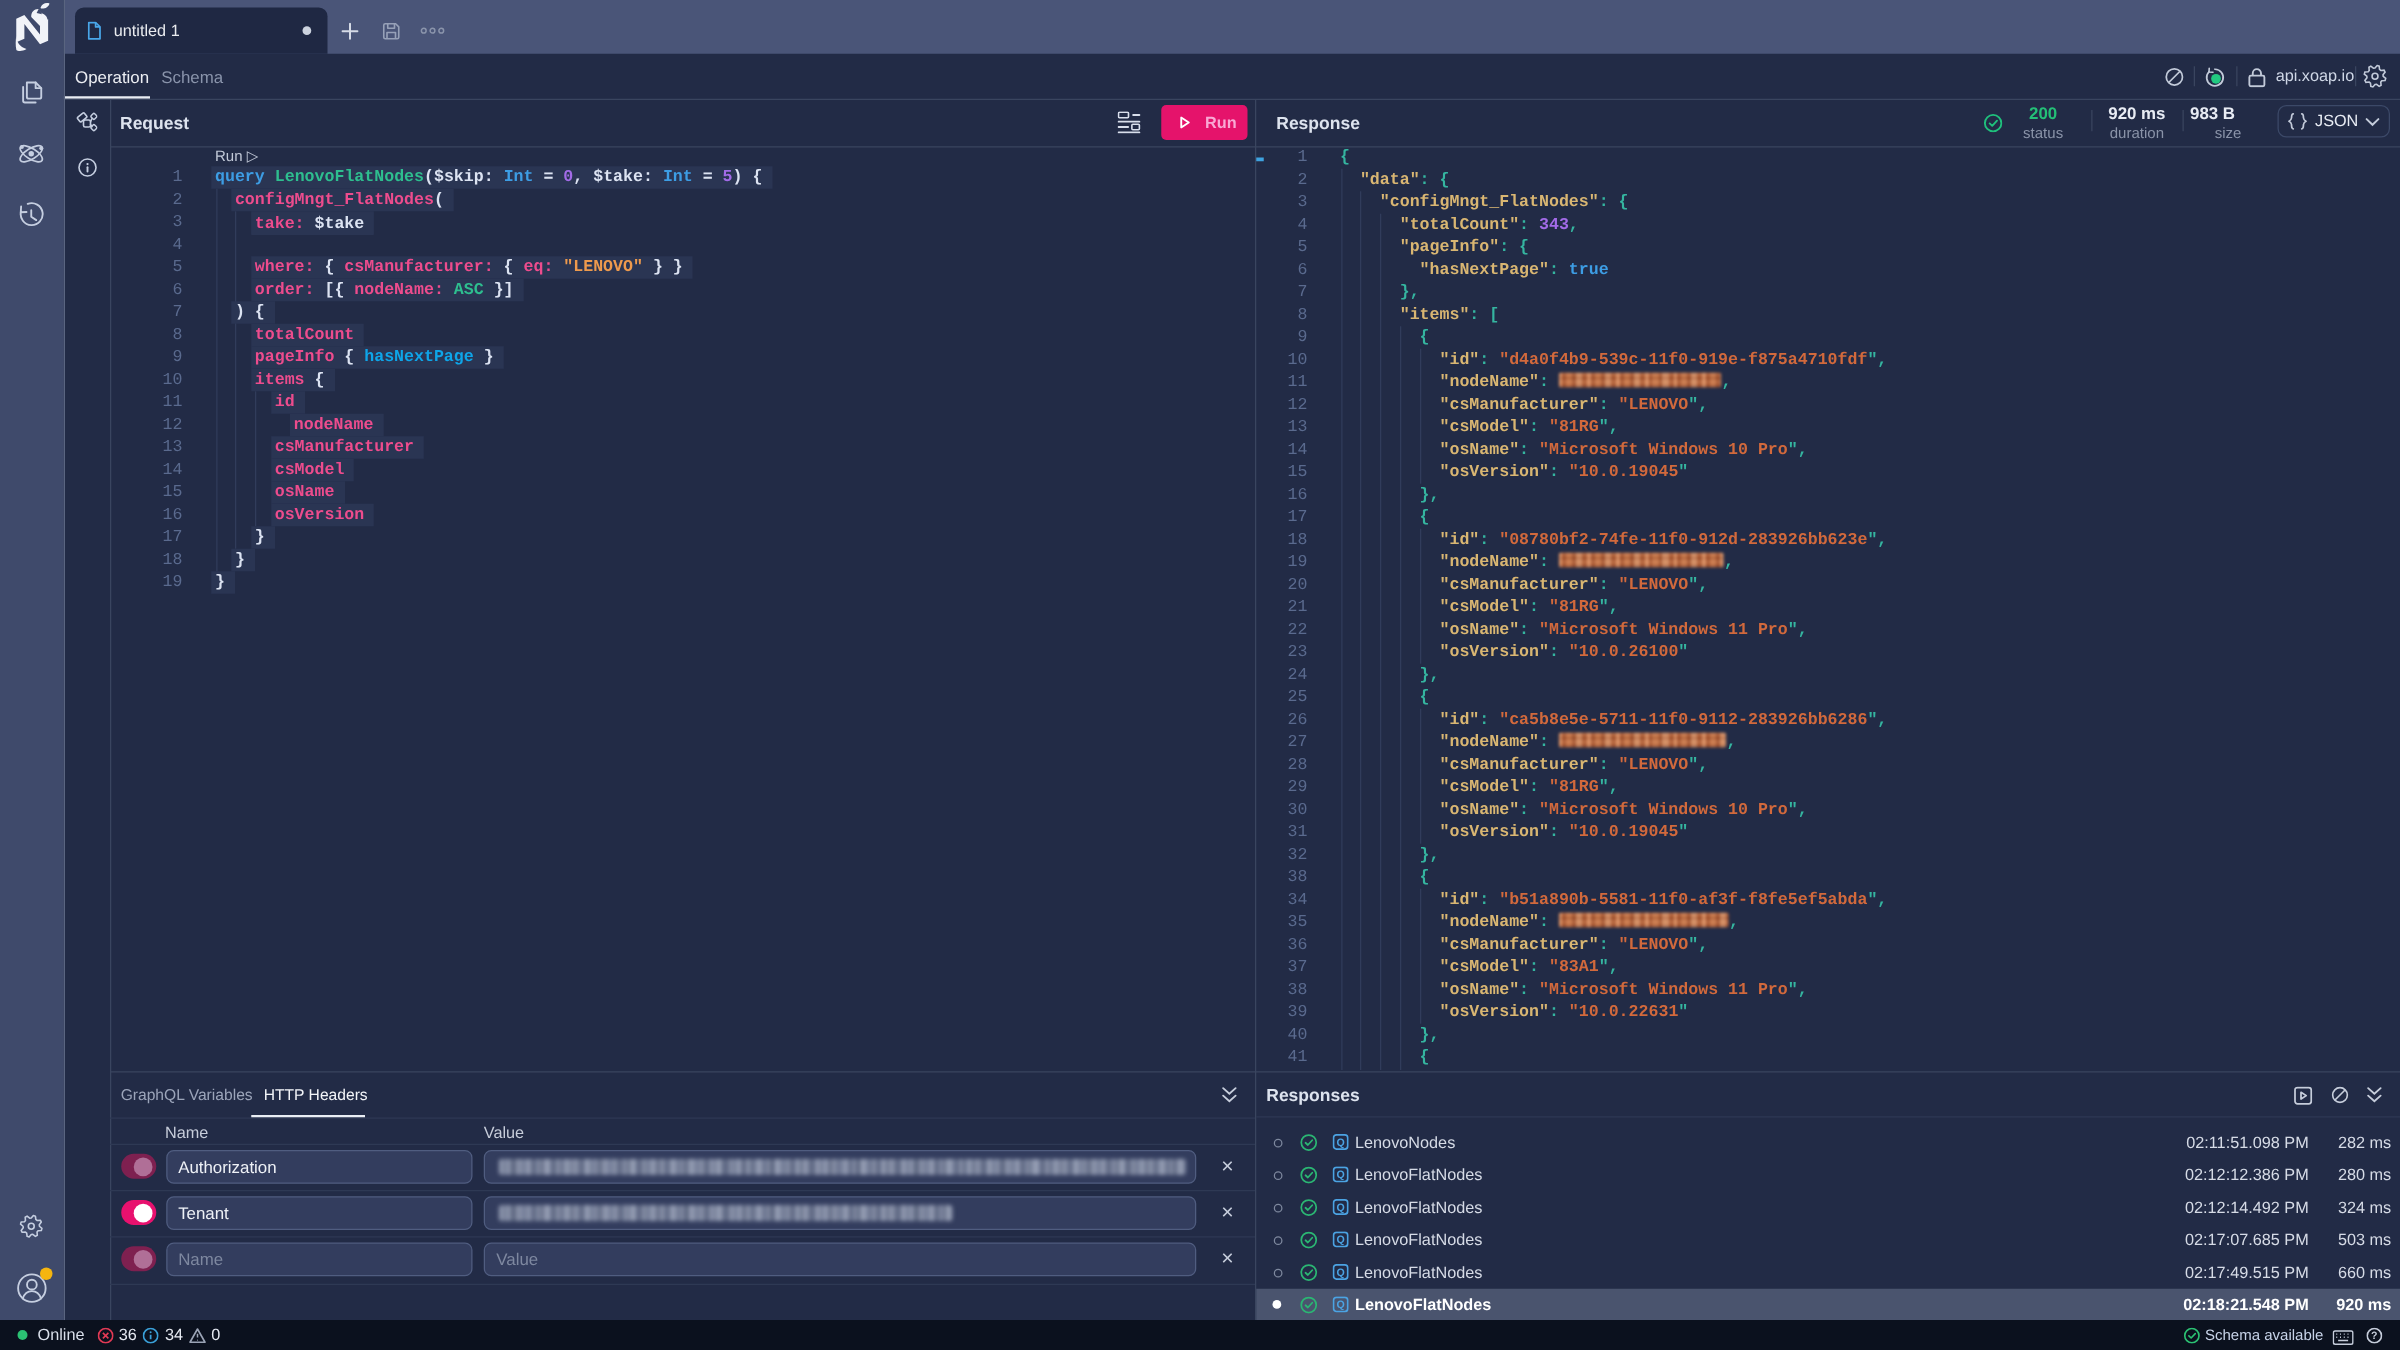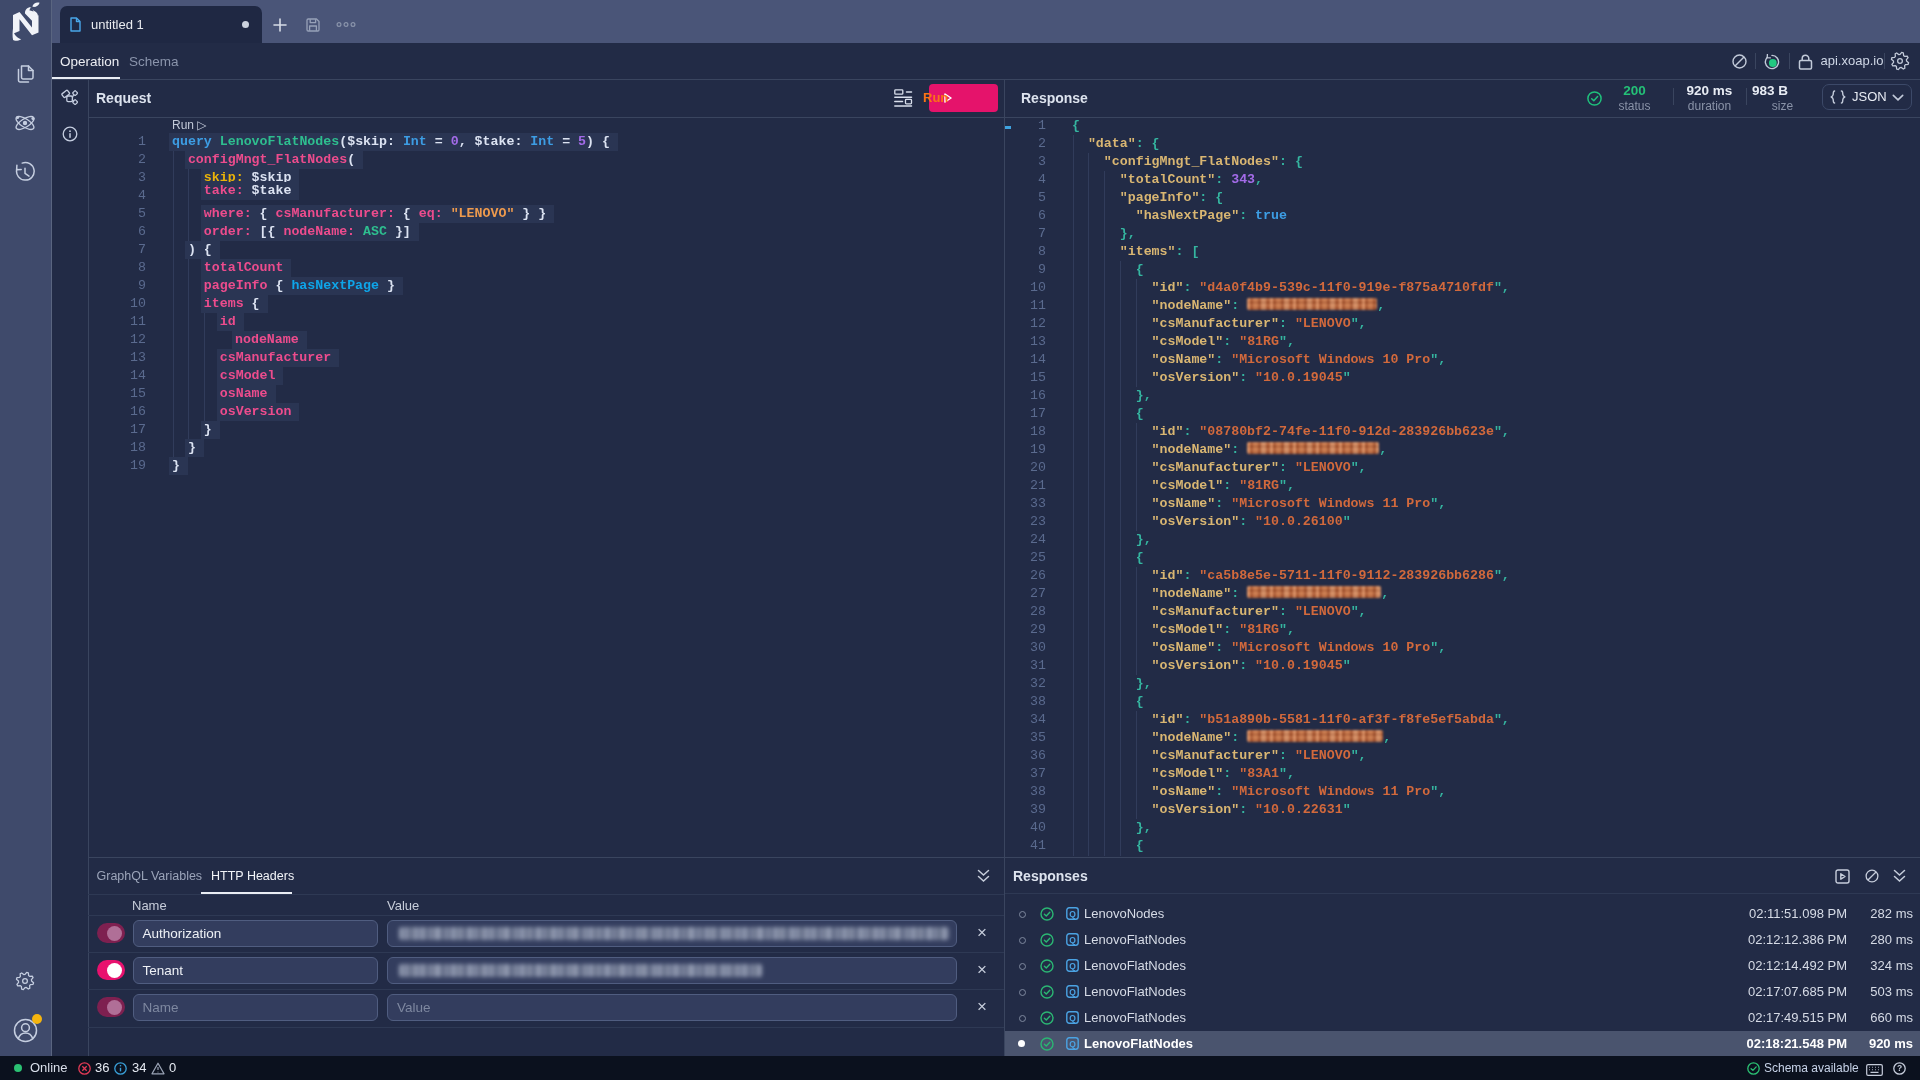--- a/index.html
+++ b/index.html
@@ -87,21 +87,21 @@
     <path d="M12.5 3 L17.5 3"></path>
     <path d="M0.8 8.3 L17.5 8.3"></path>
     <path d="M0.8 12.6 L8.5 12.6"></path>
     <rect x="11.5" y="10.4" width="6" height="4.4" rx="0.8" stroke-width="1.3"></rect>
     <path d="M0.8 16.9 L17.5 16.9"></path>
   </svg>
 <div class="abs" style="left:928.5px;top:84px;width:69px;height:27.5px;background:#E5136B;border-radius:4px"></div>
 <svg class="abs" style="left:943.5px;top:93px" width="8" height="10" viewBox="0 0 8 10" fill="none" stroke="#fff" stroke-width="1.5" stroke-linejoin="round">
     <path d="M1 1 L7 5 L1 9 Z"></path>
   </svg>
-<div class="lbl" style="left:923px;top:87px;height:22px;line-height:22px;font-size:13px;font-weight:bold;color:#f97316">Run</div>
+<div class="lbl" style="left:964px;top:87px;height:22px;line-height:22px;font-size:13px;font-weight:bold;color:#f9a8d4">Run</div>
 
 <div class="lbl" style="left:1021px;top:87px;height:22px;line-height:22px;font-size:14px;font-weight:bold;color:#DDE3EE">Response</div>
 <svg class="abs" style="left:1587px;top:91px" width="15" height="15" viewBox="0 0 15 15" fill="none" stroke="#1FC07C" stroke-width="1.5" stroke-linecap="round" stroke-linejoin="round">
     <circle cx="7.5" cy="7.5" r="6.6"></circle>
     <path d="M4.7 7.7 L6.8 9.7 L10.6 5.5"></path>
   </svg>
 <div class="lbl" style="left:1604px;top:83px;width:61px;text-align:center;font-size:13.5px;font-weight:bold;color:#24C077">200</div>
 <div class="lbl" style="left:1604px;top:99px;width:61px;text-align:center;font-size:12px;color:#8A93A8">status</div>
 <div class="vline" style="left:1672.5px;top:87.5px;height:17px"></div>
 <div class="lbl" style="left:1679px;top:83px;width:61px;text-align:center;font-size:13.5px;font-weight:bold;color:#E8ECF4">920 ms</div>
@@ -131,21 +131,21 @@
 <div class="vg" style="left:1136.2px;top:422.5px;height:108.0px"></div>
 <div class="vg" style="left:1136.2px;top:566.5px;height:108.0px"></div>
 <div class="vg" style="left:1136.2px;top:710.5px;height:108.0px"></div>
 <div class="ln" style="left:116.0px;top:132.5px;width:30px">1</div>
 <div class="cl" style="left:172.00px;top:132.5px"><span class="hl"><span style="color:#3D9DE4">query</span><span style="color:#DCE3F2"> </span><span style="color:#2EBE8F">LenovoFlatNodes</span><span style="color:#DCE3F2">(</span><span style="color:#DCE3F2">$skip</span><span style="color:#DCE3F2">: </span><span style="color:#3D9DE4">Int</span><span style="color:#DCE3F2"> = </span><span style="color:#A36BE8">0</span><span style="color:#DCE3F2">, </span><span style="color:#DCE3F2">$take</span><span style="color:#DCE3F2">: </span><span style="color:#3D9DE4">Int</span><span style="color:#DCE3F2"> = </span><span style="color:#A36BE8">5</span><span style="color:#DCE3F2">) {</span></span></div>
 <div class="ln" style="left:116.0px;top:150.5px;width:30px">2</div>
 <div class="cl" style="left:187.92px;top:150.5px"><span class="hl"><span style="color:#ED4C8D">configMngt_FlatNodes</span><span style="color:#DCE3F2">(</span></span></div>
 <div class="ln" style="left:116.0px;top:168.5px;width:30px">3</div>
 <div class="cl" style="left:203.84px;top:168.5px"><span class="hl"><span style="color:#eab308">skip:</span><span style="color:#DCE3F2"> </span><span style="color:#DCE3F2">$skip</span></span></div>
 <div class="ln" style="left:116.0px;top:186.5px;width:30px">4</div>
-<div class="cl" style="left:203.84px;top:182px"><span class="hl"><span style="color:#ED4C8D">take:</span><span style="color:#DCE3F2"> </span><span style="color:#DCE3F2">$take</span></span></div>
+<div class="cl" style="left:203.84px;top:170px"><span class="hl"><span style="color:#ED4C8D">take:</span><span style="color:#DCE3F2"> </span><span style="color:#DCE3F2">$take</span></span></div>
 <div class="ln" style="left:116.0px;top:204.5px;width:30px">5</div>
 <div class="cl" style="left:203.84px;top:204.5px"><span class="hl"><span style="color:#ED4C8D">where:</span><span style="color:#DCE3F2"> { </span><span style="color:#ED4C8D">csManufacturer:</span><span style="color:#DCE3F2"> { </span><span style="color:#ED4C8D">eq:</span><span style="color:#DCE3F2"> </span><span style="color:#EE9A4D">"LENOVO"</span><span style="color:#DCE3F2"> } }</span></span></div>
 <div class="ln" style="left:116.0px;top:222.5px;width:30px">6</div>
 <div class="cl" style="left:203.84px;top:222.5px"><span class="hl"><span style="color:#ED4C8D">order:</span><span style="color:#DCE3F2"> [{ </span><span style="color:#ED4C8D">nodeName:</span><span style="color:#DCE3F2"> </span><span style="color:#2EBE8F">ASC</span><span style="color:#DCE3F2"> }]</span></span></div>
 <div class="ln" style="left:116.0px;top:240.5px;width:30px">7</div>
 <div class="cl" style="left:187.92px;top:240.5px"><span class="hl"><span style="color:#DCE3F2">) {</span></span></div>
 <div class="ln" style="left:116.0px;top:258.5px;width:30px">8</div>
 <div class="cl" style="left:203.84px;top:258.5px"><span class="hl"><span style="color:#ED4C8D">totalCount</span></span></div>
 <div class="ln" style="left:116.0px;top:276.5px;width:30px">9</div>
 <div class="cl" style="left:203.84px;top:276.5px"><span class="hl"><span style="color:#ED4C8D">pageInfo</span><span style="color:#DCE3F2"> { </span><span style="color:#0ea5e9">hasNextPage</span><span style="color:#DCE3F2"> }</span></span></div>
@@ -206,21 +206,21 @@
 <div class="ln" style="left:1016.0px;top:404.5px;width:30px">17</div>
 <div class="cl" style="left:1135.68px;top:404.5px"><span style="color:#35B5A0">{</span></div>
 <div class="ln" style="left:1016.0px;top:422.5px;width:30px">18</div>
 <div class="cl" style="left:1151.60px;top:422.5px"><span style="color:#D9B672">"id"</span><span style="color:#35B5A0">: </span><span style="color:#D2693C">"08780bf2-74fe-11f0-912d-283926bb623e</span><span style="color:#35B5A0">",</span></div>
 <div class="ln" style="left:1016.0px;top:440.5px;width:30px">19</div>
 <div class="cl" style="left:1151.60px;top:440.5px"><span style="color:#D9B672">"nodeName"</span><span style="color:#35B5A0">: </span><span class="blur bo" style="width:132px"></span><span style="color:#35B5A0">,</span></div>
 <div class="ln" style="left:1016.0px;top:458.5px;width:30px">20</div>
 <div class="cl" style="left:1151.60px;top:458.5px"><span style="color:#D9B672">"csManufacturer"</span><span style="color:#35B5A0">: </span><span style="color:#D2693C">"LENOVO</span><span style="color:#35B5A0">",</span></div>
 <div class="ln" style="left:1016.0px;top:476.5px;width:30px">21</div>
 <div class="cl" style="left:1151.60px;top:476.5px"><span style="color:#D9B672">"csModel"</span><span style="color:#35B5A0">: </span><span style="color:#D2693C">"81RG</span><span style="color:#35B5A0">",</span></div>
-<div class="ln" style="left:1016.0px;top:494.5px;width:30px">33</div>
+<div class="ln" style="left:1016.0px;top:494.5px;width:30px">22</div>
 <div class="cl" style="left:1151.60px;top:494.5px"><span style="color:#D9B672">"osName"</span><span style="color:#35B5A0">: </span><span style="color:#D2693C">"Microsoft Windows 11 Pro</span><span style="color:#35B5A0">",</span></div>
 <div class="ln" style="left:1016.0px;top:512.5px;width:30px">23</div>
 <div class="cl" style="left:1151.60px;top:512.5px"><span style="color:#D9B672">"osVersion"</span><span style="color:#35B5A0">: </span><span style="color:#D2693C">"10.0.26100</span><span style="color:#35B5A0">"</span></div>
 <div class="ln" style="left:1016.0px;top:530.5px;width:30px">24</div>
 <div class="cl" style="left:1135.68px;top:530.5px"><span style="color:#35B5A0">},</span></div>
 <div class="ln" style="left:1016.0px;top:548.5px;width:30px">25</div>
 <div class="cl" style="left:1135.68px;top:548.5px"><span style="color:#35B5A0">{</span></div>
 <div class="ln" style="left:1016.0px;top:566.5px;width:30px">26</div>
 <div class="cl" style="left:1151.60px;top:566.5px"><span style="color:#D9B672">"id"</span><span style="color:#35B5A0">: </span><span style="color:#D2693C">"ca5b8e5e-5711-11f0-9112-283926bb6286</span><span style="color:#35B5A0">",</span></div>
 <div class="ln" style="left:1016.0px;top:584.5px;width:30px">27</div>

